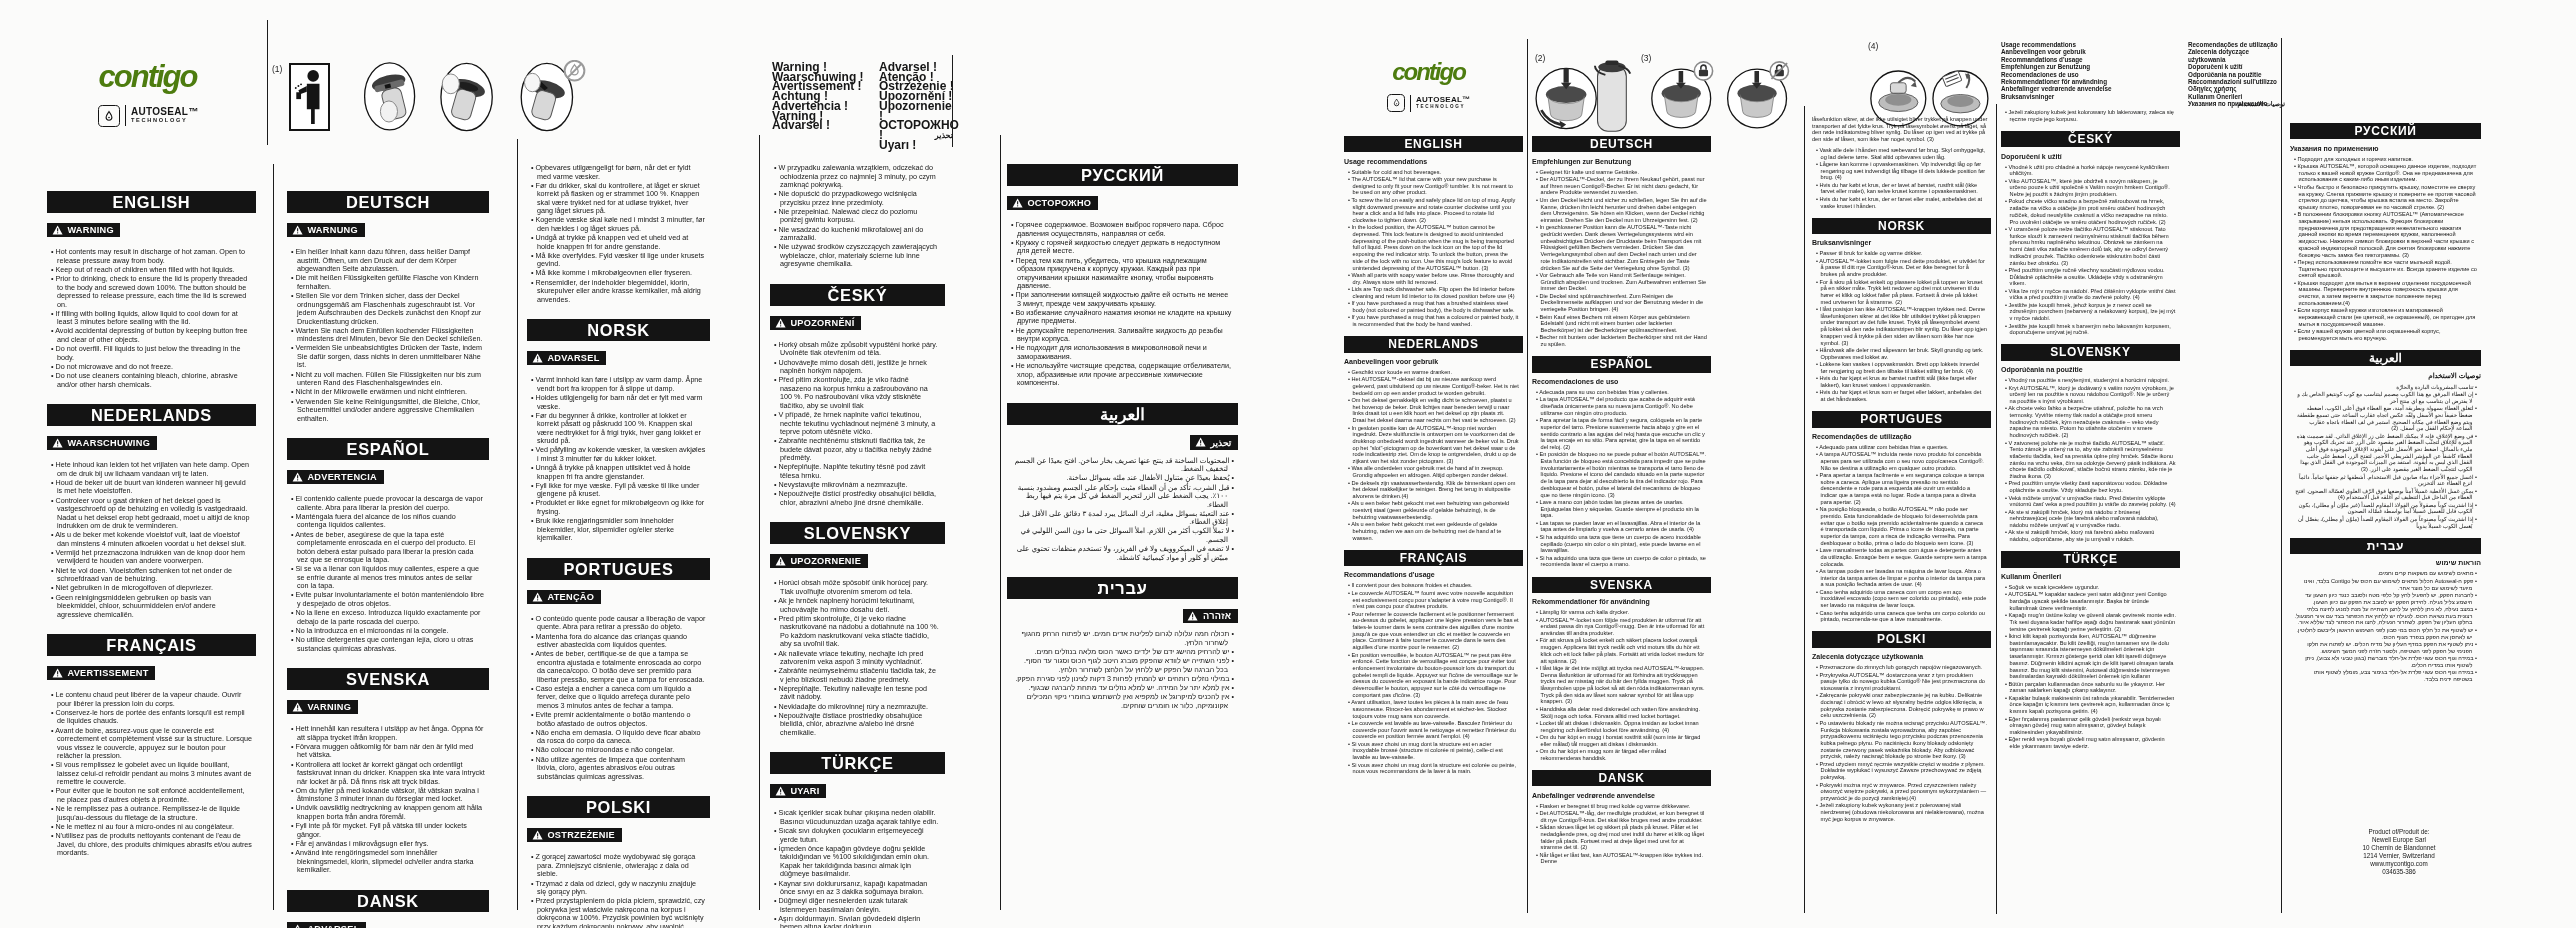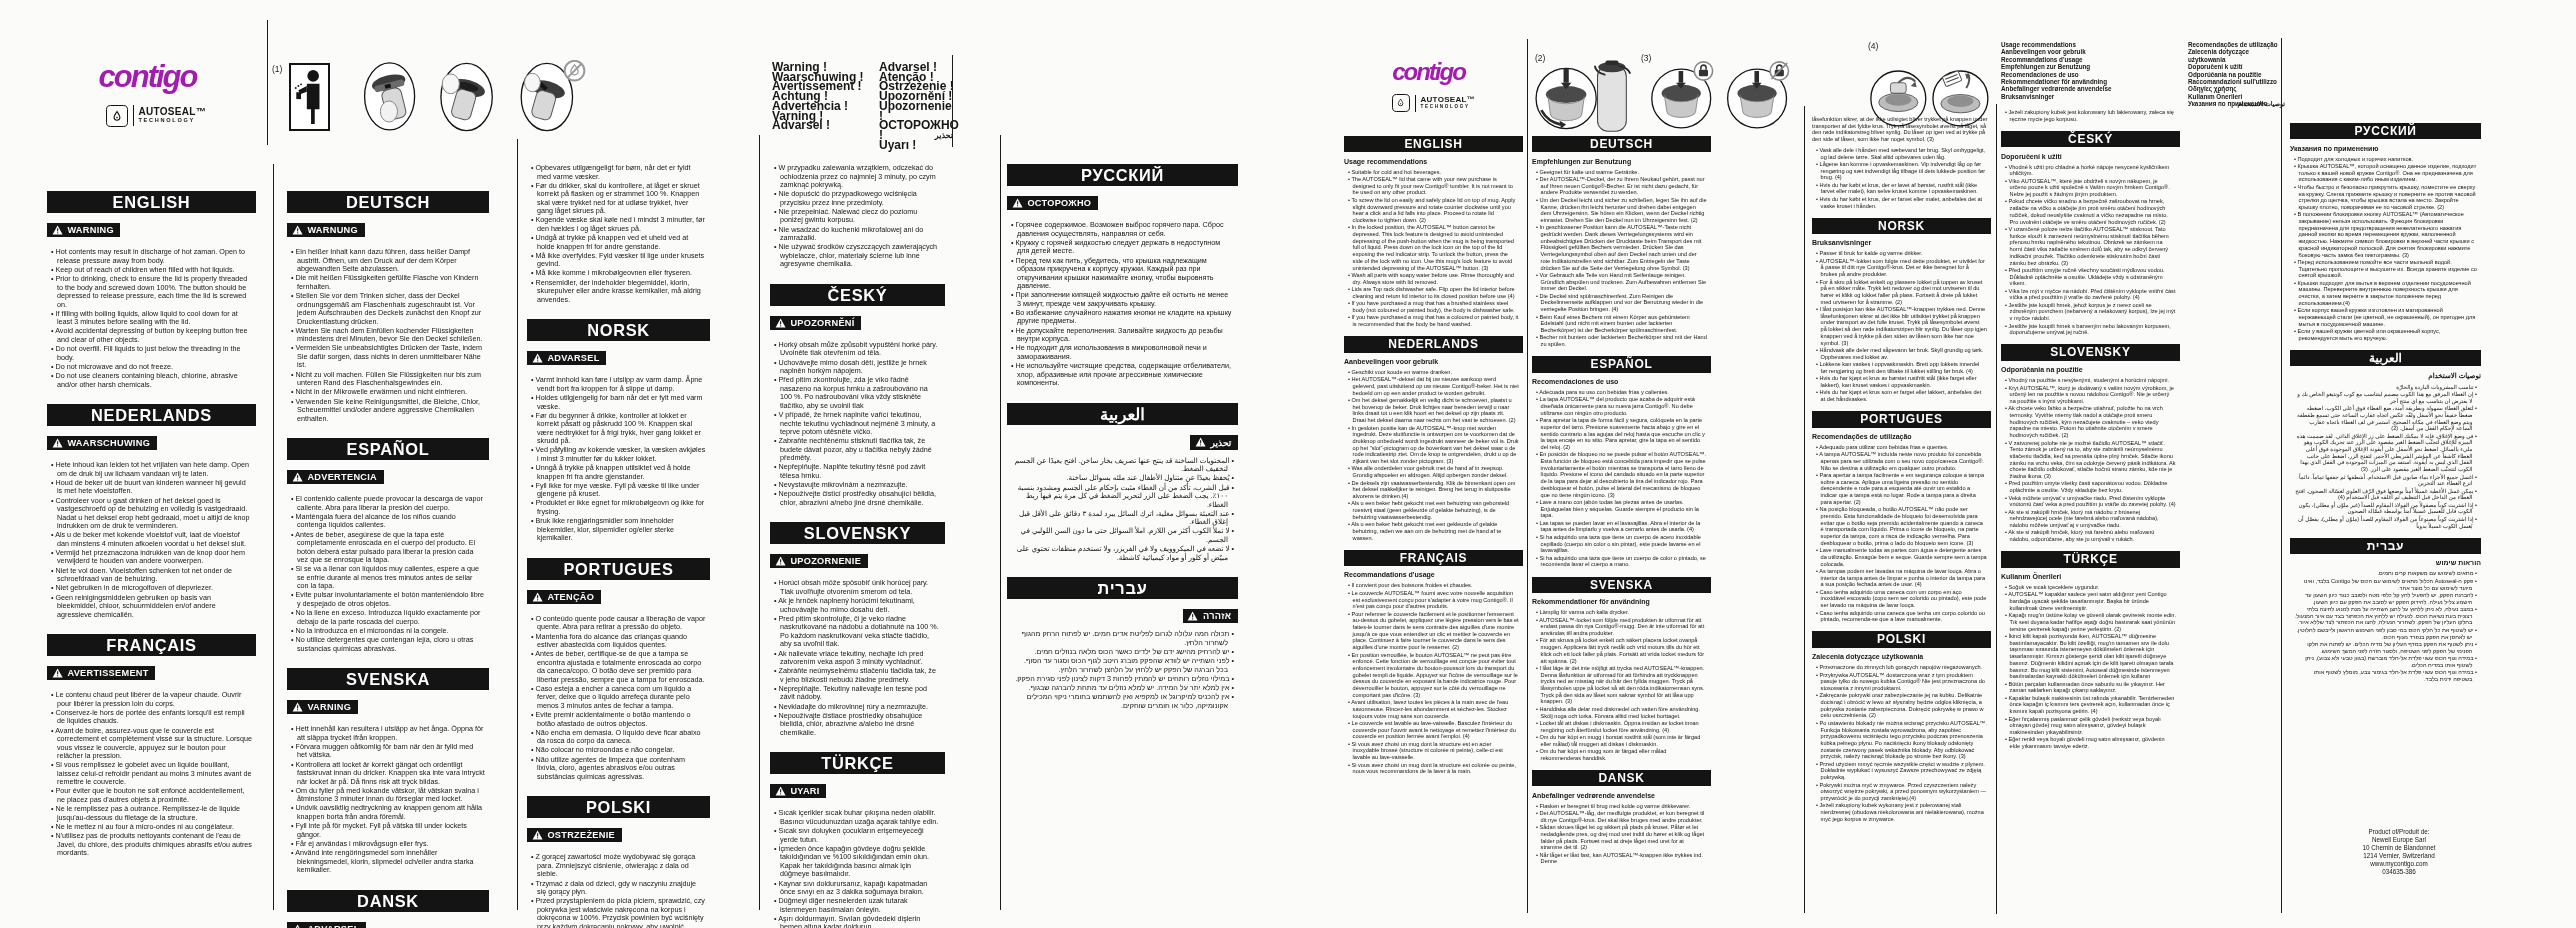--- a/index.html
+++ b/index.html
@@ -1,22 +1,22 @@
 <!DOCTYPE html>
 <html style="font-size:10.5px"><head>
 <meta charset="utf-8">
 <style>
   html,body{margin:0;padding:0}
   body{width:2576px;height:929px;position:relative;background:#fbfbfa;
        font-family:"Liberation Sans",sans-serif;color:#161616;overflow:hidden}
   .abs{position:absolute}
   .vline{position:absolute;width:1.3px;background:#1c1c1c}
   
-  .wordmark{font-weight:800;font-style:italic;letter-spacing:-2px;color:#a21caf;text-align:center}
-  .asmark{display:flex;align-items:center;gap:4.6px;justify-content:flex-end}
+  .wordmark{font-weight:800;font-style:italic;letter-spacing:-2px;color:#4d7c0f;text-align:center}
+  .asmark{display:flex;align-items:center;gap:4.6px;justify-content:center}
   .asicon{border:1.6px solid #141414;border-radius:4.6px;display:flex;align-items:center;justify-content:center}
   .asdiv{width:1.3px;background:#141414}
   .astxt{line-height:1.05;text-align:left}
   .asname{font-weight:800;letter-spacing:0.3px}
   .astech{letter-spacing:1.7px;font-weight:600}
   
   .figlab{font-size:8.5px;color:#222}
   
   .hbar{background:#141414;color:#fff;font-weight:800;text-align:center;
         height:22px;line-height:22px;font-size:16.4px;letter-spacing:0.7px;margin-bottom:10px}

